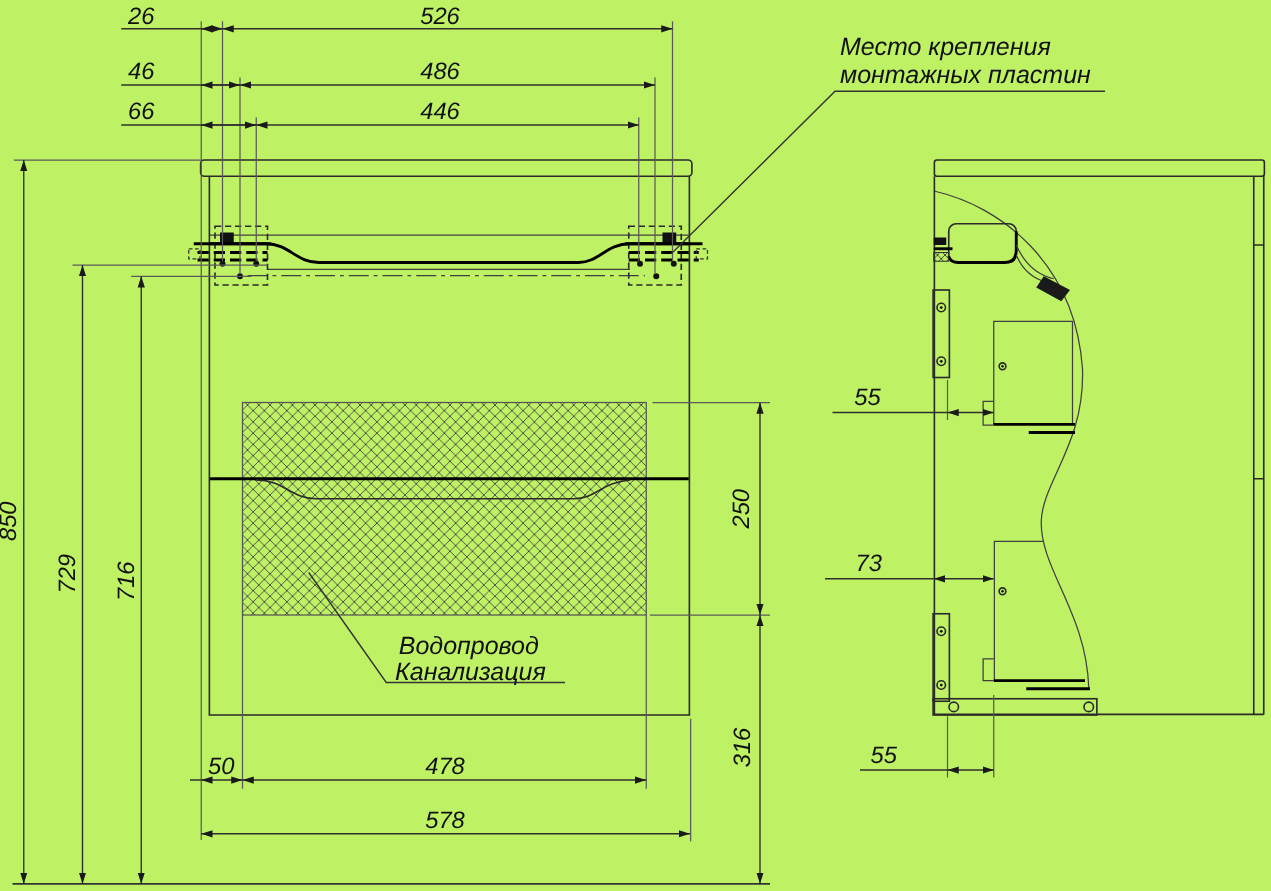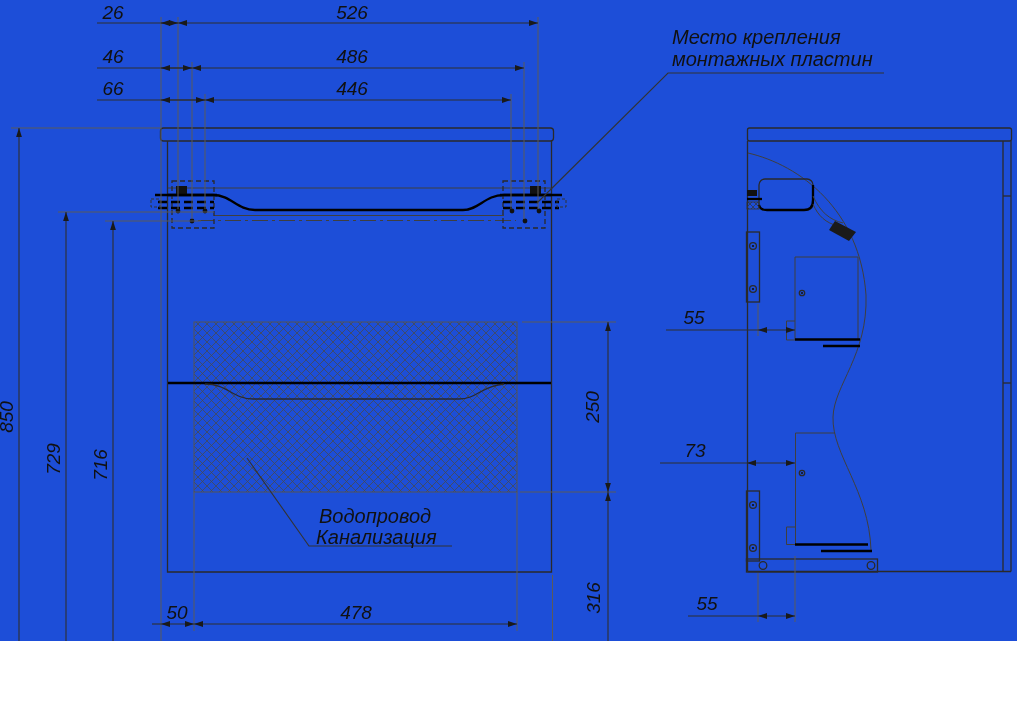--- a/index.html
+++ b/index.html
@@ -1,16 +1,16 @@
 <!DOCTYPE html>
 <html><head>
 <meta charset="utf-8">
 <style>
   html,body{margin:0;padding:0;background:#fff}
-  .canvas{position:relative;width:1017px;height:641px;background:#1d4ed8;overflow:hidden}
+  .canvas{position:relative;width:1017px;height:713px;background:#bef264;overflow:hidden}
   svg{position:absolute;left:0;top:0}
   .dim{font:italic 19px "Liberation Sans",sans-serif;fill:#111}
   .note{font:italic 20px "Liberation Sans",sans-serif;fill:#111}
   .ol{stroke:#2a2a2a;stroke-width:1.3;fill:none}
   .olthin{stroke:#3f3f3f;stroke-width:1;fill:none}
   .thick{stroke:#000;stroke-width:2.3;fill:none}
   .ext{stroke:#5a5a5a;stroke-width:1;fill:none}
   .dimline{stroke:#2f2f2f;stroke-width:1.1;fill:none}
   .leader{stroke:#333;stroke-width:1.1;fill:none}
   .screw{fill:#111;stroke:none}

